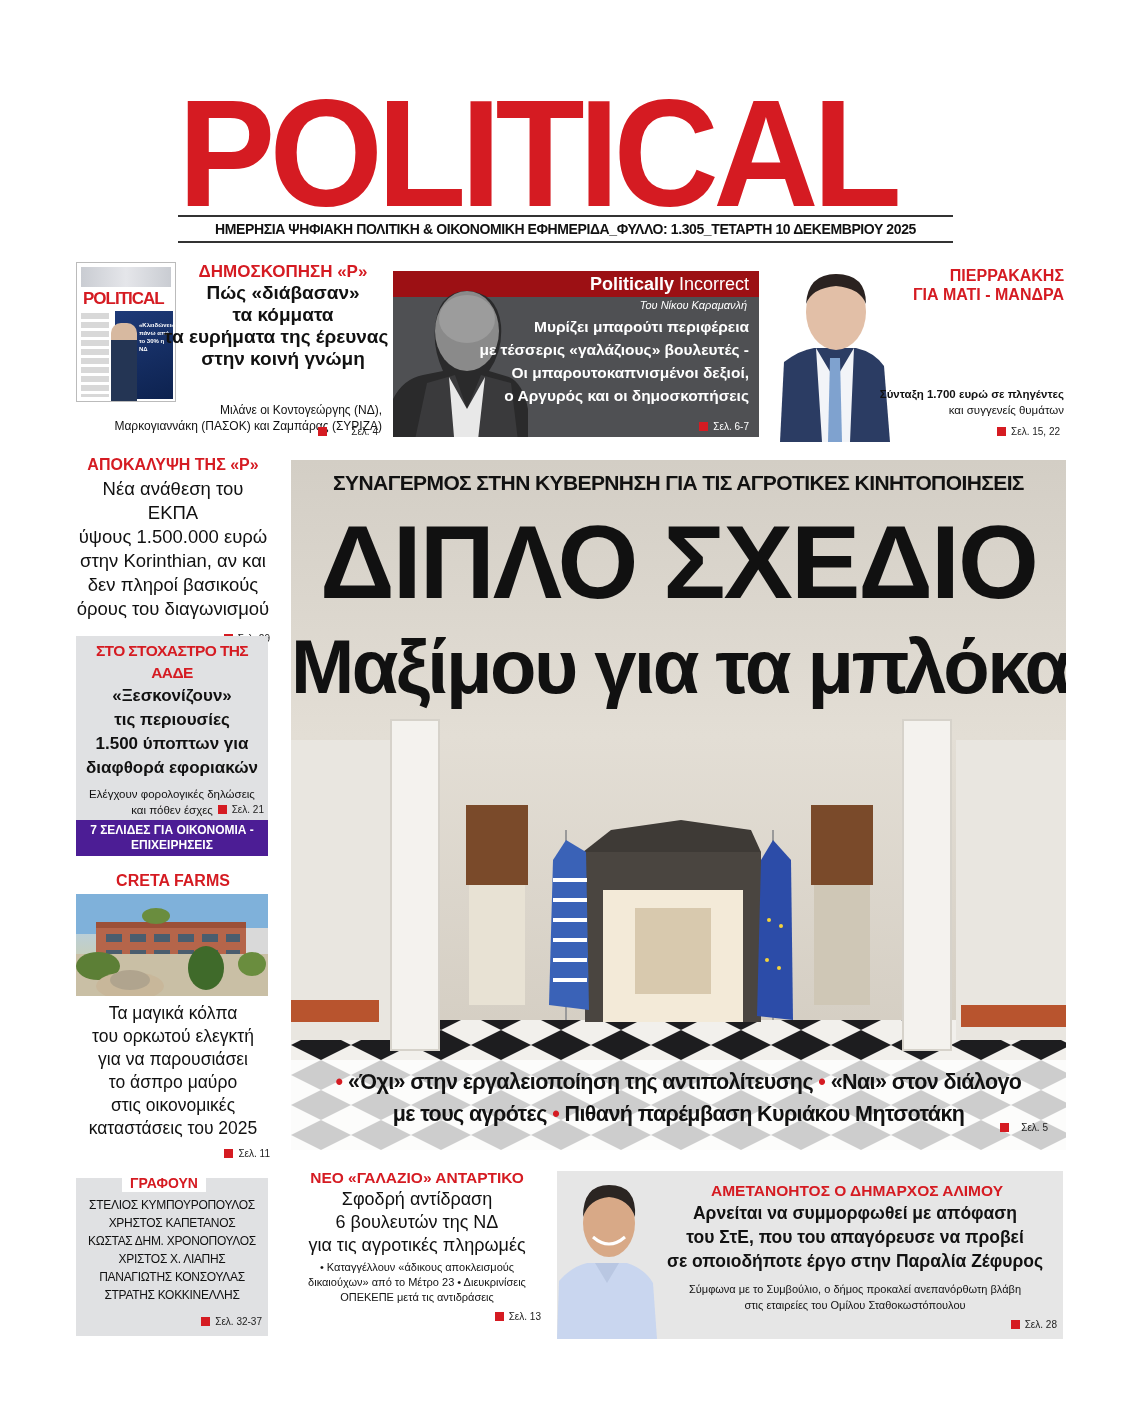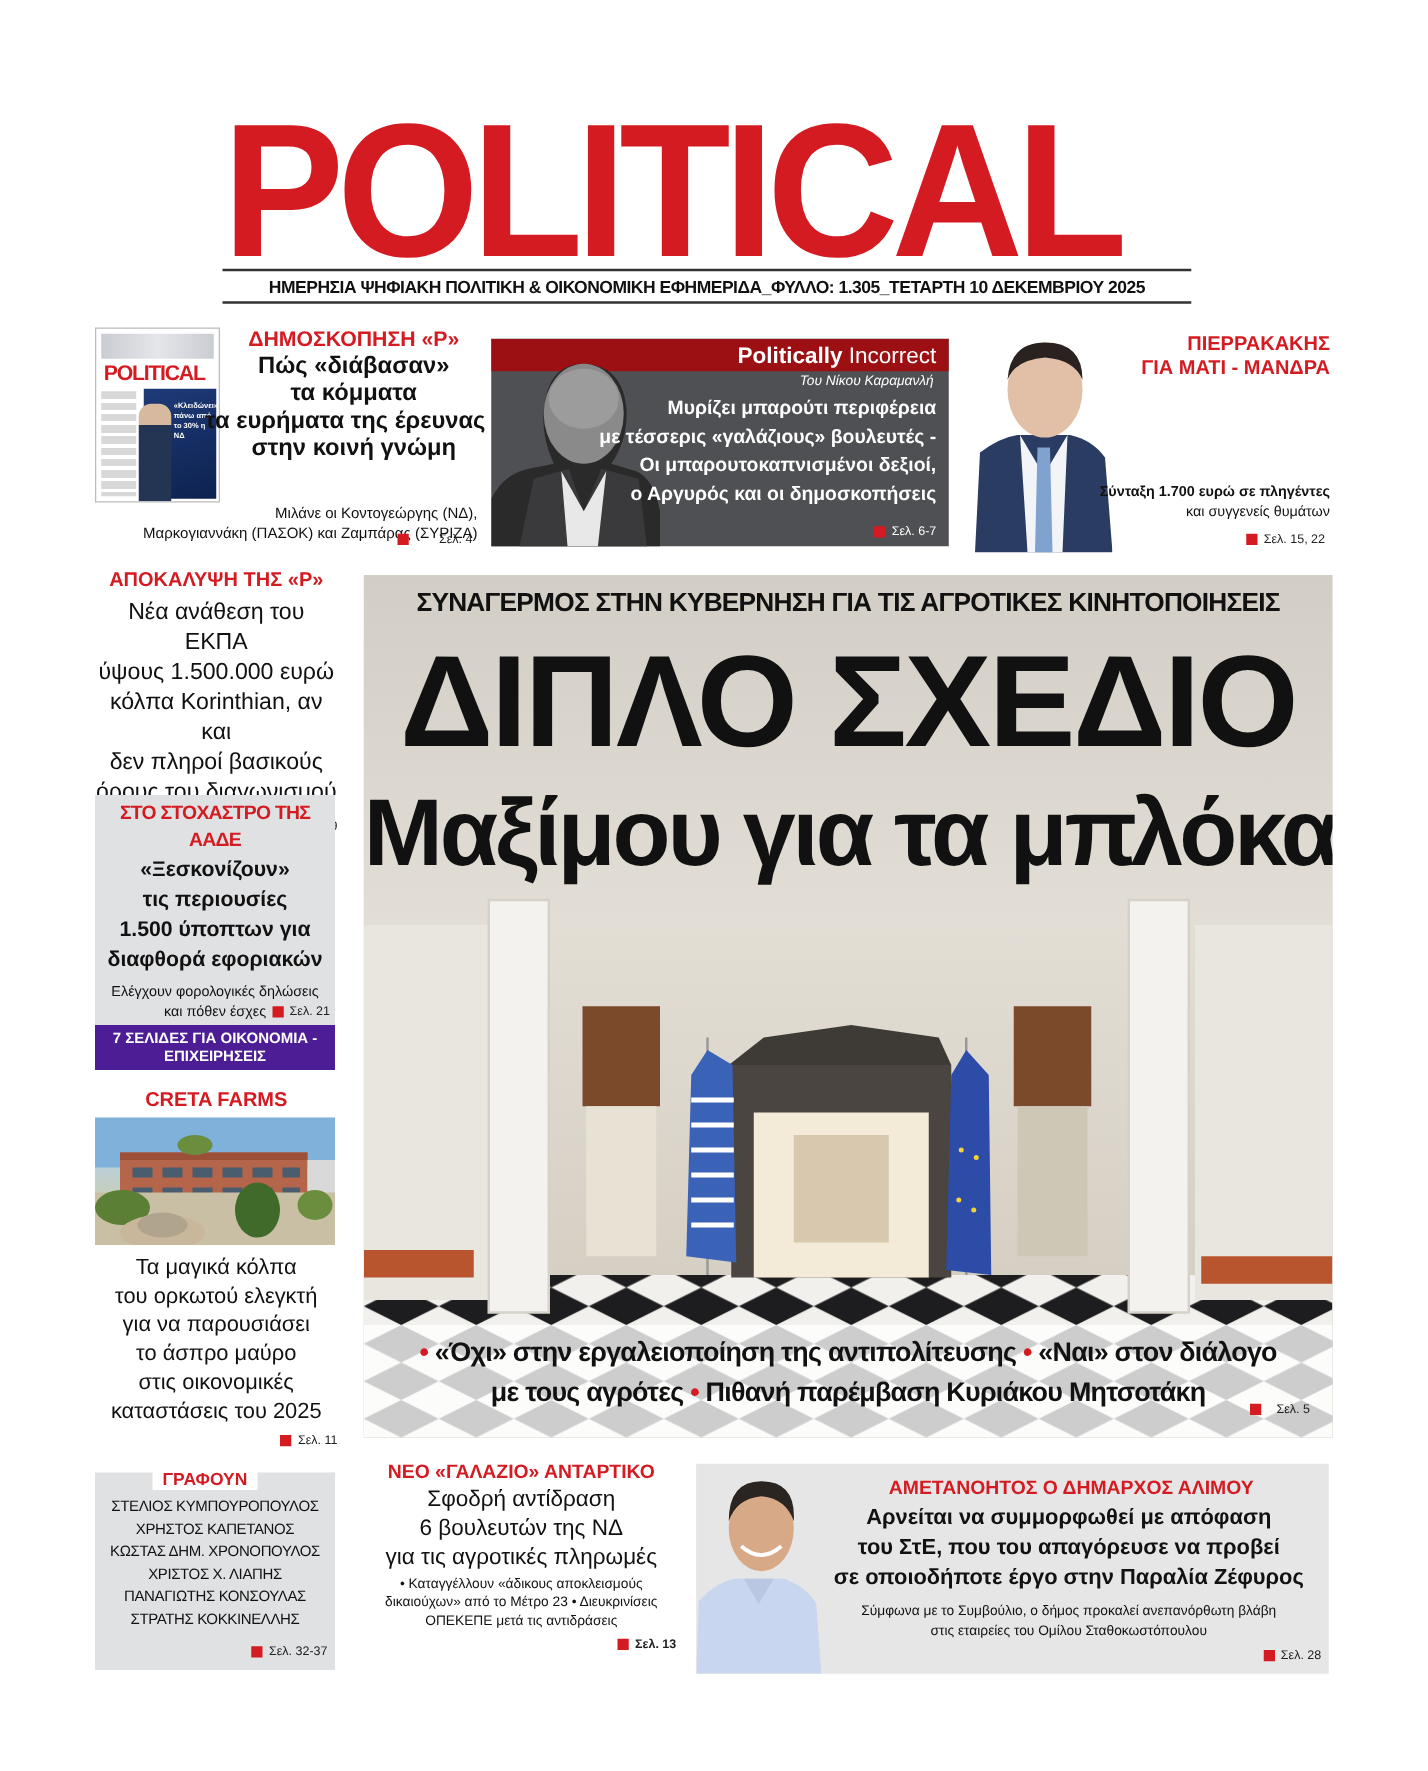--- a/index.html
+++ b/index.html
@@ -85,21 +85,21 @@
   #main-bullets { position: absolute; left: 0; top: 600px; width: 775px; height: 90px; background: rgba(255,255,255,0.78); }
   #main-bullets-text { position: absolute; left: 0; top: 6px; width: 775px; text-align: center; font-size: 21.5px; font-weight: 700; line-height: 32px; letter-spacing: -0.6px; }
   .bullet { color: #d51b22; }
   #main-page { position: absolute; right: 18px; top: 62px; gap: 12px; }
 
   
   #galazio { left: 293px; top: 1168px; width: 248px; }
   #galazio-kicker { font-size: 15.5px; font-weight: 700; text-align: center; line-height: 20px; }
   #galazio-headline { font-size: 18px; line-height: 23px; text-align: center; }
   #galazio-sub { font-size: 11px; line-height: 15px; text-align: center; margin-top: 3px; }
-  #galazio-page { text-align: right; margin-top: 2px; font-weight: bold; }
+  #galazio-page { text-align: right; margin-top: 2px; }
 
   #alimos { left: 557px; top: 1171px; width: 506px; height: 168px; background: #e6e6e6; overflow: hidden; }
   #alimos-photo { position: absolute; left: 0; top: 0; width: 100px; height: 168px; }
   #alimos-kicker { position: absolute; left: 100px; top: 10px; width: 400px; text-align: center; font-size: 15.5px; font-weight: 700; line-height: 20px; }
   #alimos-headline { position: absolute; left: 90px; top: 30px; width: 416px; text-align: center; font-size: 17.5px; font-weight: 700; line-height: 24px; }
   #alimos-sub { position: absolute; left: 90px; top: 110px; width: 416px; text-align: center; font-size: 11px; line-height: 16px; }
   #alimos-page { position: absolute; right: 6px; top: 148px; }
 </style>
 </head>
 <body>
@@ -181,21 +181,21 @@
       <span class="sq"></span>
       <span>Σελ. 15, 22</span>
     </div>
 </div>
 
 <div id="apok" class="abs">
   <div id="apok-kicker" class="red">ΑΠΟΚΑΛΥΨΗ ΤΗΣ «P»</div>
   <div id="apok-headline">
     <div>Νέα ανάθεση του ΕΚΠΑ</div>
     <div>ύψους 1.500.000 ευρώ</div>
-    <div>κόλπα Korinthian, αν και</div>
+    <div>στην Korinthian, αν και</div>
     <div>δεν πληροί βασικούς</div>
     <div style="white-space:nowrap">όρους του διαγωνισμού</div>
   </div>
   <div id="apok-page"><span class="pg">
         <span class="sq"></span>
         <span>Σελ. 29</span>
       </span></div>
 </div>
 
 <div id="aade" class="abs">

